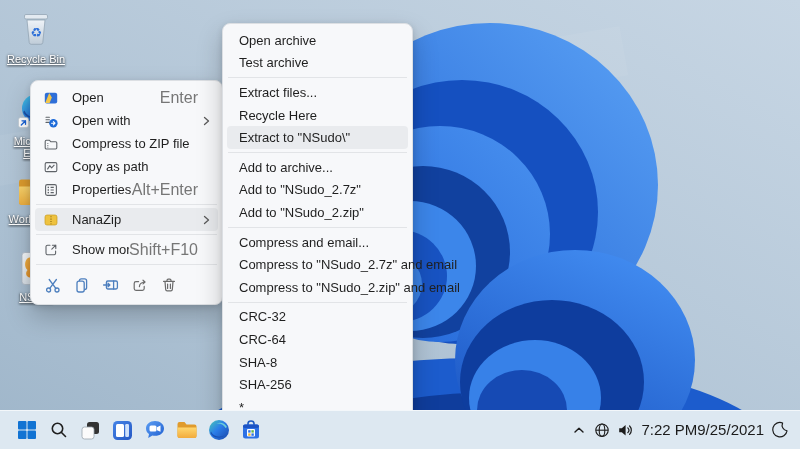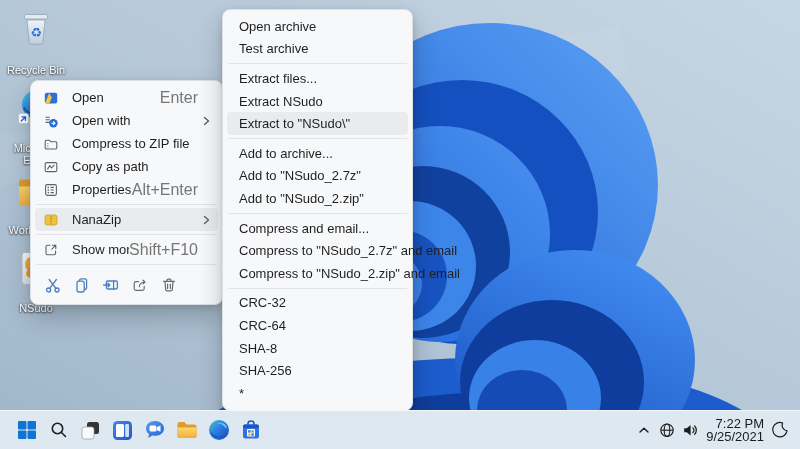--- a/index.html
+++ b/index.html
@@ -4,29 +4,29 @@
 <style>
   html,body{margin:0;padding:0;background:#000;}
   .stage{position:relative;width:800px;height:449px;overflow:hidden;
          font-family:"Liberation Sans",sans-serif;-webkit-font-smoothing:antialiased;}
   .wallpaper{position:absolute;inset:0;}
 
   
   .desktop-icons{position:absolute;left:4px;top:6px;width:64px;}
   .dcell{width:64px;height:78px;display:flex;flex-direction:column;align-items:center;cursor:default;}
   .dicon{height:44px;display:flex;align-items:flex-end;justify-content:center;}
-  .dlabel{font-size:11px;color:#fff;text-align:center;line-height:12px;margin-top:14px;
-          text-shadow:0 1px 2px rgba(0,0,0,.7),0 0 3px rgba(0,0,0,.45);}
+  .dlabel{font-size:11px;color:#fff;text-align:center;line-height:12px;margin-top:3px;
+          text-shadow:0 1px 2px rgba(0,0,0,.7),0 0 3px rgba(0,0,0,.45);text-decoration:underline;}
 
   
   .menu{position:absolute;background:#f7f8fa;border:1px solid #dcdfe3;border-radius:8px;
         box-shadow:0 12px 26px rgba(0,0,0,.22),0 2px 6px rgba(0,0,0,.12);
         padding:5px 4px;box-sizing:border-box;z-index:5;}
   .main-menu{left:30px;top:80px;width:193px;}
-  .submenu{left:222px;top:9px;width:191px;z-index:6;}
+  .submenu{left:222px;top:23px;width:191px;z-index:6;}
   .mi{display:flex;align-items:center;height:23px;padding:0 8px;border-radius:4px;
       font-size:13px;color:#1f1f1f;white-space:nowrap;}
   .mi.hl,.si.hl{background:#e9ebee;}
   .mi-icon{width:16px;height:16px;margin-right:13px;flex:none;display:flex;}
   .mi-label{flex:1;overflow:hidden;}
   .mi-short{font-size:16px;color:#767676;margin-right:12px;}
   .mi-chev{flex:none;display:flex;margin-right:-2px;}
   .si{display:flex;align-items:center;height:22.6px;padding:0 12px;border-radius:4px;
       font-size:13px;color:#1f1f1f;white-space:nowrap;}
   .sep{height:1px;background:#e2e4e7;margin:3px 1px;}
@@ -34,21 +34,21 @@
   .qa{width:28px;height:26px;display:flex;align-items:center;justify-content:center;border-radius:4px;}
 
   
   .taskbar{position:absolute;left:0;right:0;top:410px;height:39px;
            background:#dde8f1;border-top:1px solid rgba(255,255,255,.65);
            display:flex;align-items:center;box-sizing:border-box;z-index:10;}
   .tb-left{display:flex;align-items:center;gap:5px;padding-left:13px;}
   .tb-btn{width:27px;height:27px;display:flex;align-items:center;justify-content:center;border-radius:4px;}
   .tray{margin-left:auto;display:flex;align-items:center;gap:3px;padding-right:10px;}
   .tray-icon{width:20px;height:20px;display:flex;align-items:center;justify-content:center;}
-  .clock{display:flex;flex-direction:column;align-items:flex-end;font-size:13px;line-height:13.5px;
+  .clock{display:flex;flex-direction:row;align-items:flex-end;font-size:15px;line-height:13.5px;
          color:#1b1b1b;margin:0 3px;}
 </style>
 </head>
 <body>
 
 <div class="stage">
 
   <svg class="wallpaper" width="800" height="449" viewBox="0 0 800 449" preserveAspectRatio="none">
     <defs>
       <linearGradient id="bgg" x1="1" y1="0" x2="0" y2="1">
@@ -316,21 +316,21 @@
         <span>Open archive</span>
       </div>
     <div class="si">
         <span>Test archive</span>
       </div>
     <div class="sep"></div>
     <div class="si">
         <span>Extract files...</span>
       </div>
     <div class="si">
-        <span>Extract NSudo</span>
+        <span>Recycle Here</span>
       </div>
     <div class="si hl">
         <span>Extract to "NSudo\"</span>
       </div>
     <div class="sep"></div>
     <div class="si">
         <span>Add to archive...</span>
       </div>
     <div class="si">
         <span>Add to "NSudo_2.7z"</span>

